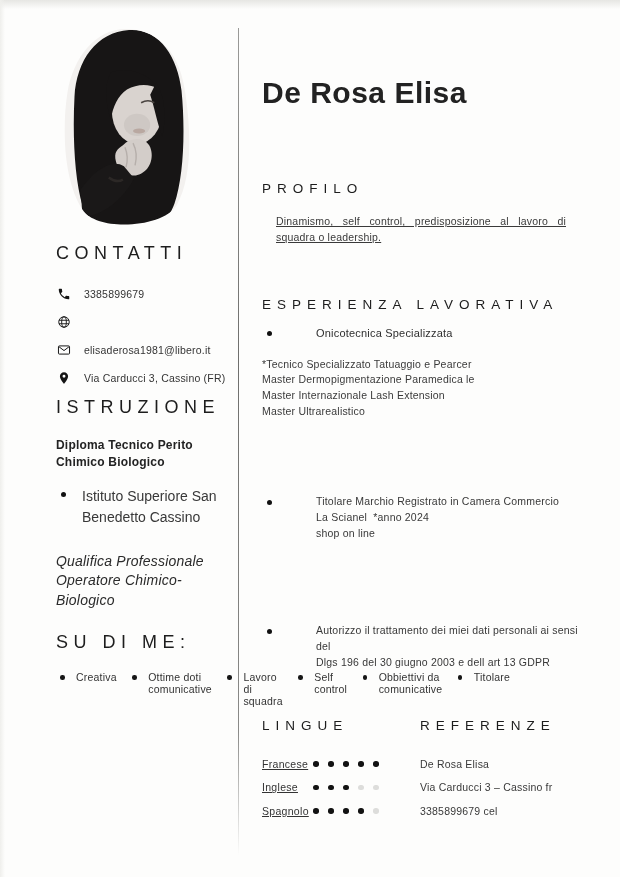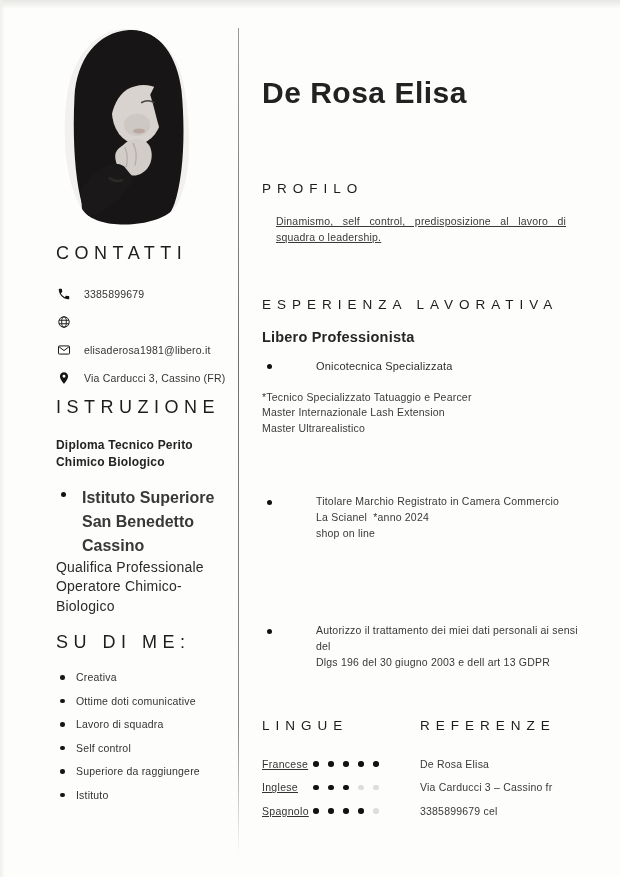--- a/index.html
+++ b/index.html
@@ -21,26 +21,26 @@
   .contatti{position:absolute;left:56px;top:243px;width:176px;}
   .c-rows{margin-top:22px;display:flex;flex-direction:column;gap:13px;}
   .c-row{display:flex;align-items:center;gap:13px;min-height:15px;}
   .c-icon{width:15px;height:15px;flex:none;display:flex;align-items:center;justify-content:center;}
   .c-icon svg{width:14px;height:14px;}
   .c-text{font-size:10.5px;color:#343434;letter-spacing:.2px;}
 
   .istruzione{position:absolute;left:56px;top:397px;width:182px;}
   .degree{margin:0;font-size:12px;font-weight:700;color:#232323;line-height:1.4;letter-spacing:.2px;}
   .degree.first{margin-top:19px;}
-  .degree.second{font-weight:500;font-size:14px;color:#2b2b2b;}
+  .degree.second{margin-top:24px;font-weight:500;font-size:14px;color:#2b2b2b;font-style:italic;}
   .school-row{display:flex;margin-top:15px;}
-  .school-text{font-size:16px;color:#383838;line-height:1.5;font-weight:bold;}
+  .school-text{font-size:14px;color:#383838;line-height:1.5;}
 
   .su-di-me{position:absolute;left:56px;top:632px;width:182px;}
-  .sdm-list{margin-top:18px;display:flex;flex-direction:column;gap:11.5px;}
+  .sdm-list{margin-top:18px;display:flex;flex-direction:row;gap:11.5px;}
   .sdm-item{position:relative;padding-left:20px;font-size:10.5px;color:#333;letter-spacing:.2px;}
   .sdm-item::before{content:"";position:absolute;left:4px;top:4px;width:4.5px;height:4.5px;border-radius:50%;background:#161616;}
 
   
   .title{position:absolute;left:262px;top:76px;margin:0;font-size:30px;font-weight:700;color:#222;letter-spacing:.5px;}
   .profilo{position:absolute;left:262px;top:181px;width:318px;}
   .profilo p{margin:17px 14px 0;font-size:10.5px;line-height:1.55;color:#3a3a3a;text-align:justify;letter-spacing:.2px;text-decoration:underline;}
 
   .esperienza{position:absolute;left:262px;top:297px;width:330px;}
   .job-title{margin:17px 0 0;font-size:14.5px;font-weight:700;color:#262626;letter-spacing:.2px;}
@@ -149,41 +149,41 @@
     <p class="degree second">Qualifica Professionale Operatore Chimico-Biologico</p>
   </section>
 
   <section class="su-di-me">
     <h2 class="sec-h">SU DI ME:</h2>
     <div class="sdm-list">
         <div class="sdm-item">Creativa</div>
         <div class="sdm-item">Ottime doti comunicative</div>
         <div class="sdm-item">Lavoro di squadra</div>
         <div class="sdm-item">Self control</div>
-        <div class="sdm-item">Superiore da raggiungere</div>
-        <div class="sdm-item">Istituto</div>
+        <div class="sdm-item">Obbiettivi da comunicative</div>
+        <div class="sdm-item">Titolare</div>
       </div>
   </section>
 
   <h1 class="title">De Rosa Elisa</h1>
 
   <section class="profilo">
     <h2 class="sec-h right">PROFILO</h2>
     <p>Dinamismo, self control, predisposizione al lavoro di squadra o leadership.</p>
   </section>
 
   <section class="esperienza">
     <h2 class="sec-h right">ESPERIENZA LAVORATIVA</h2>
-    <h3 class="job-title">Libero Professionista</h3>
     <div class="b-row">
       <span class="b-dot"></span>
       <span class="b-text">Onicotecnica Specializzata</span>
     </div>
     <div class="detail-lines">
         <div>*Tecnico Specializzato Tatuaggio e Pearcer</div>
+        <div>Master Dermopigmentazione Paramedica le</div>
         <div>Master Internazionale Lash Extension</div>
         <div>Master Ultrarealistico</div>
       </div>
   </section>
 
   <div class="exp-block marchio b-row">
     <span class="b-dot"></span>
     <div class="lines">
         <div>Titolare Marchio Registrato in Camera Commercio</div>
         <div>La Scianel &nbsp;*anno 2024</div>

